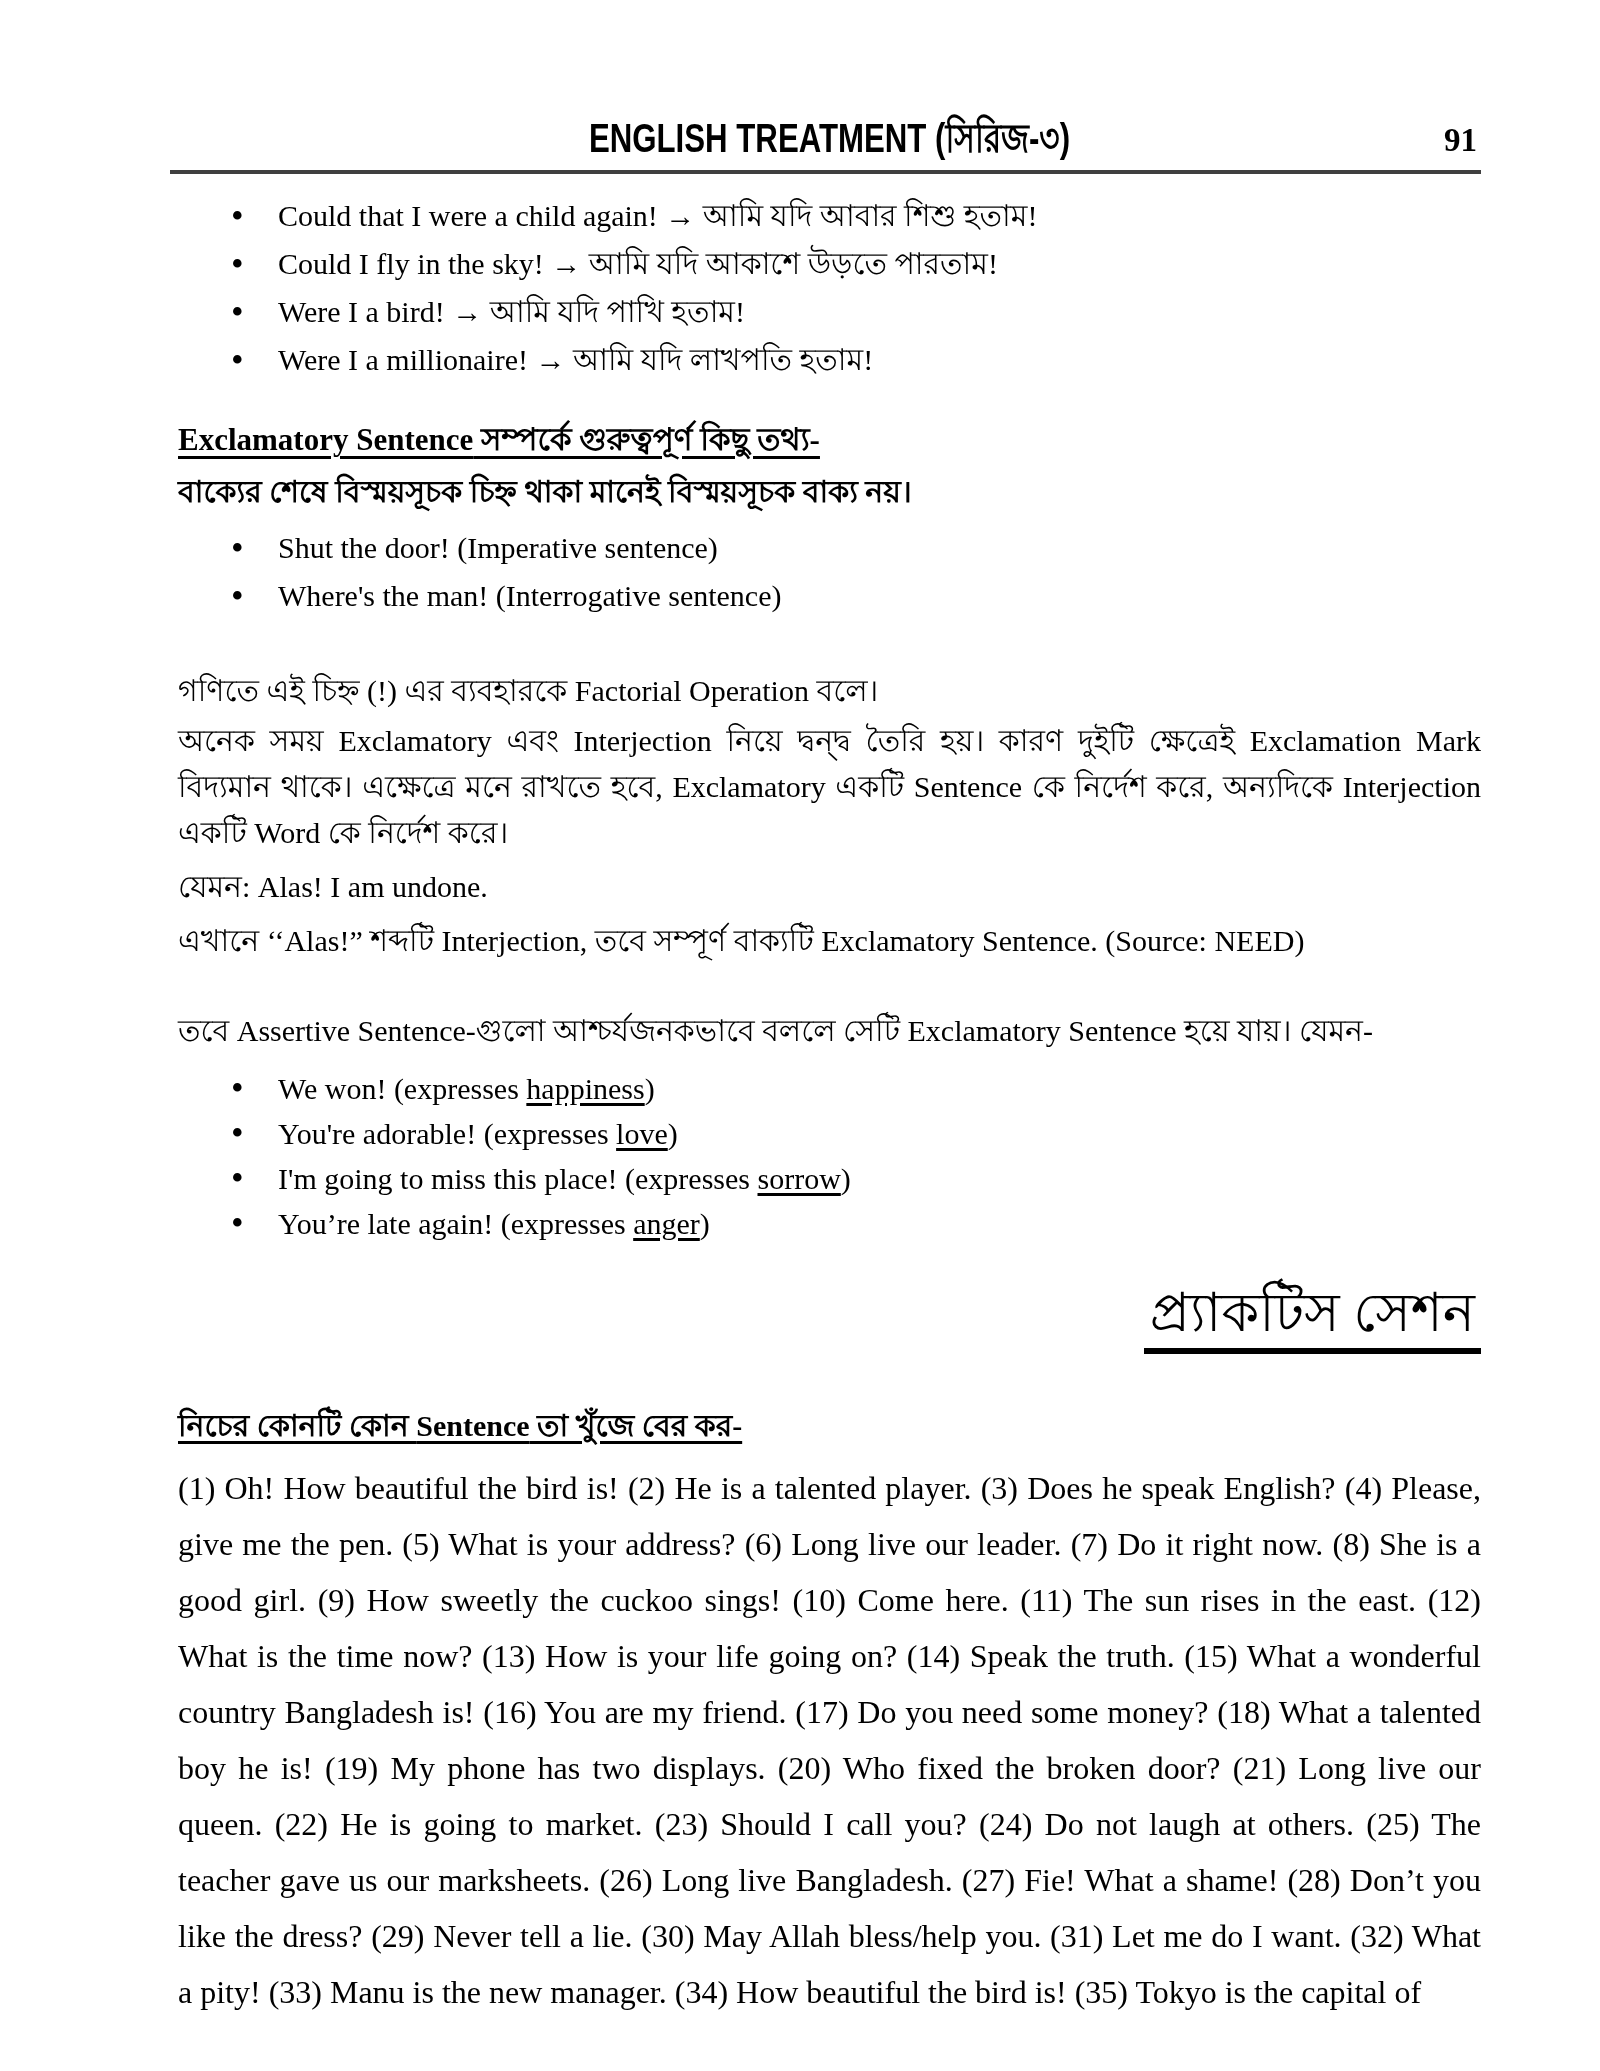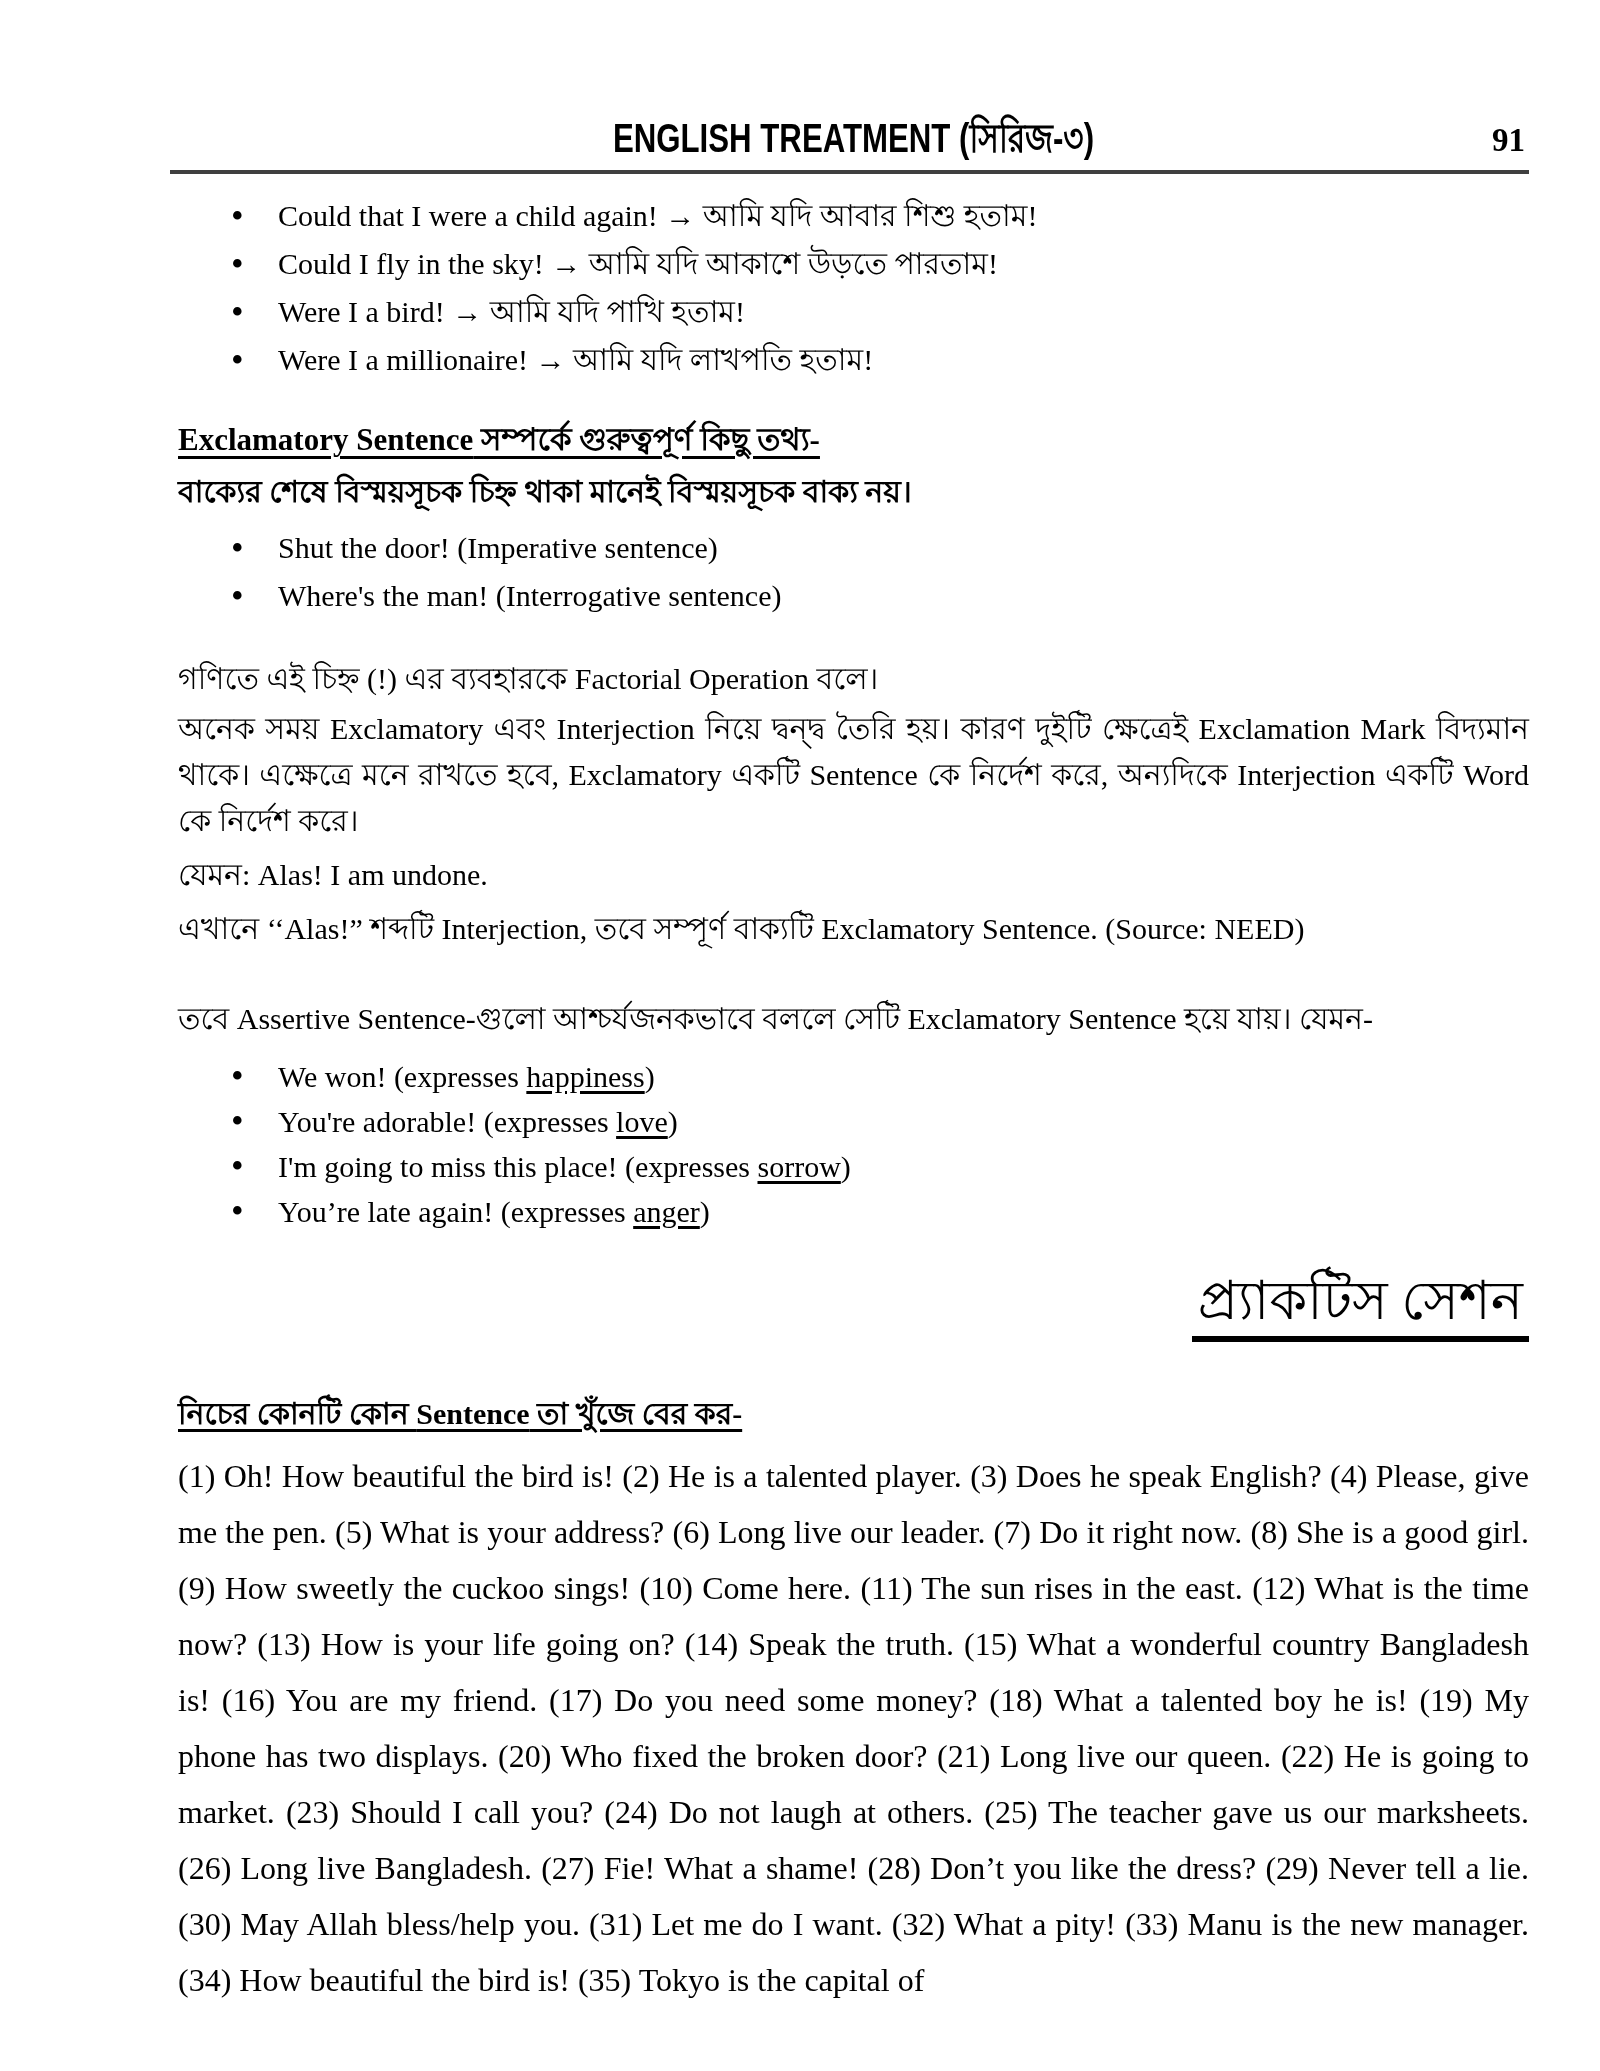--- a/index.html
+++ b/index.html
@@ -5,21 +5,21 @@
   html,body{margin:0;padding:0;background:#ffffff;}
   body{
     width:1600px;height:2071px;
     color:#000;
     font-family:"Liberation Serif","DejaVu Serif",serif;
     overflow:hidden;
   }
   .page{
     box-sizing:border-box;
     width:1600px;height:2071px;
-    padding:116px 71px 0 178px;
+    padding:116px 119px 0 178px;
   }
   
   .header-row{position:relative;height:48px;}
   .header-title{
     position:absolute;left:0;right:0;top:0;
     text-align:center;
     font-family:"Liberation Sans","DejaVu Sans",sans-serif;
     font-weight:bold;font-size:40px;line-height:44px;
     transform:scaleX(0.78);
     white-space:nowrap;
@@ -61,21 +61,21 @@
     text-decoration-thickness:3px;
     text-underline-offset:6px;
   }
   .bold-note{
     margin:8px 0 0 0;
     font-weight:bold;font-size:30px;line-height:44px;
   }
   .para{
     margin:0;font-size:30px;line-height:46px;
   }
-  .gap-a{margin-top:36px;}
+  .gap-a{margin-top:48px;}
   .gap-b{margin-top:4px;}
   .gap-c{margin-top:8px;}
   .gap-d{margin-top:44px;}
   .justify{text-align:justify;}
   .practice-title{
     margin:36px 0 0 0;
     text-align:right;font-weight:normal;
   }
   .practice-title .big-uln{
     display:inline-block;

